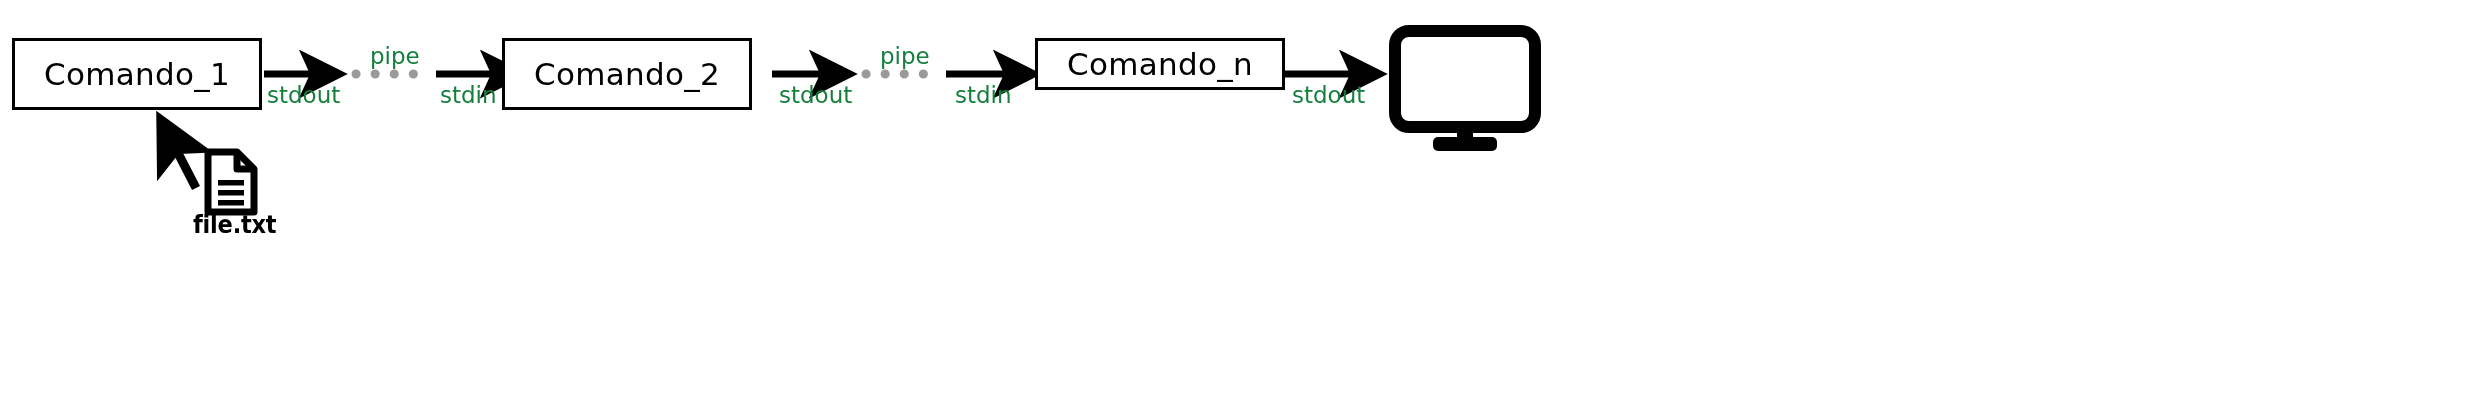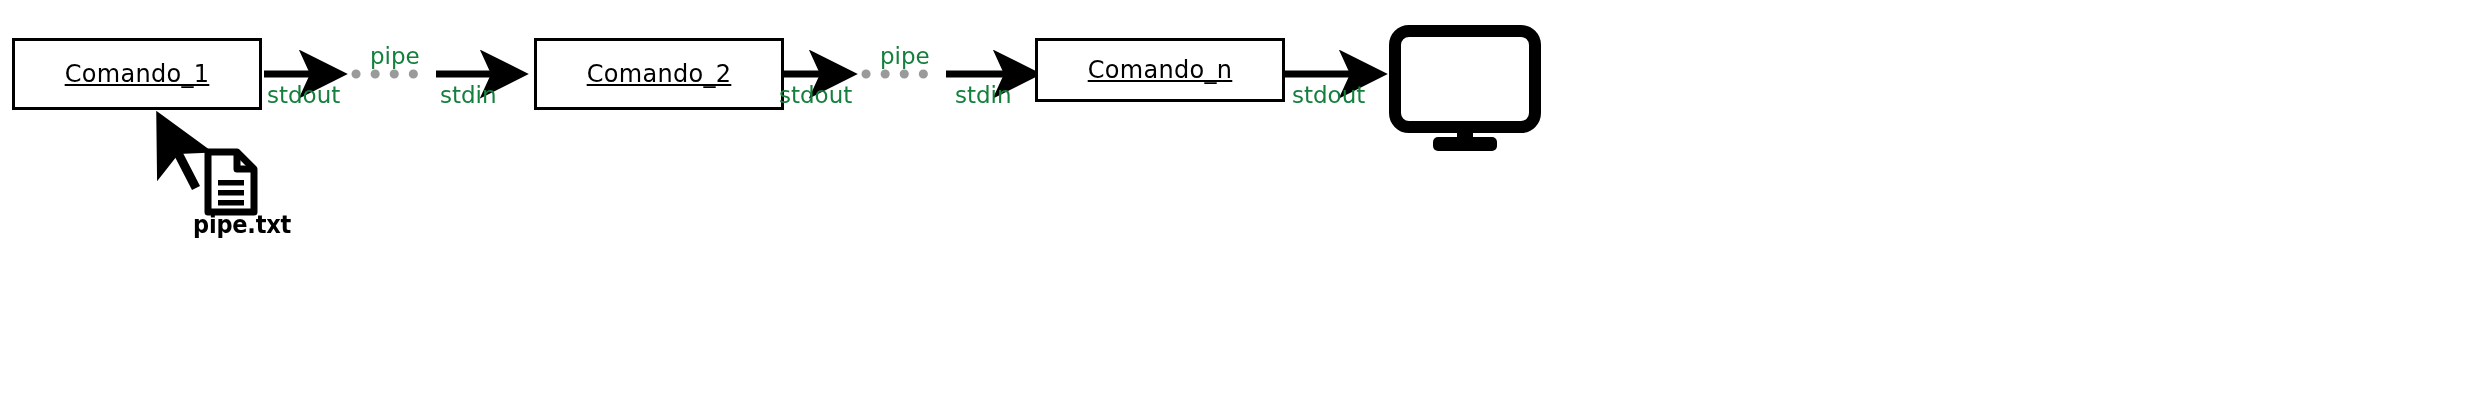--- a/index.html
+++ b/index.html
@@ -24,26 +24,25 @@
     position: absolute;
     box-sizing: border-box;
     background: #ffffff;
     border: 3px solid #000000;
     display: flex;
     align-items: center;
     justify-content: center;
   }
   .cmd-label {
     font-family: "DejaVu Sans", "Liberation Sans", sans-serif;
-    font-size: 24px;
+    font-size: 31px;
     font-weight: 400;
     color: #000000;
     letter-spacing: 0.3px;
     white-space: nowrap;
-    text-decoration: underline;
   }
 
   
   .flow-label {
     position: absolute;
     font-family: "DejaVu Sans", "Liberation Sans", sans-serif;
     font-size: 23px;
     font-weight: 400;
     color: #15803d;
     white-space: nowrap;
@@ -106,25 +105,25 @@
 
     <line x1="1285" y1="74" x2="1378" y2="74" stroke="#000000" stroke-width="7" marker-end="url(#arrowhead)"></line>
 
     <line x1="196" y1="188" x2="162" y2="122" stroke="#000000" stroke-width="9" marker-end="url(#arrowhead)"></line>
   </svg>
 
   <div class="cmd-box" style="left:12px; top:38px; width:250px; height:72px;">
     <span class="cmd-label">Comando_1</span>
   </div>
 
-  <div class="cmd-box" style="left:534px; top:38px; width:250px; height:72px;">
+  <div class="cmd-box" style="left:502px; top:38px; width:250px; height:72px;">
     <span class="cmd-label">Comando_2</span>
   </div>
 
-  <div class="cmd-box" style="left:1035px; top:38px; width:250px; height:64px;justify-content:center;">
+  <div class="cmd-box" style="left:1035px; top:38px; width:250px; height:52px;justify-content:center;">
     <span class="cmd-label">Comando_n</span>
   </div>
 
   <span class="flow-label" style="left:267px; top:84px;">stdout</span>
   <span class="flow-label" style="left:370px; top:45px;">pipe</span>
   <span class="flow-label" style="left:440px; top:84px;">stdin</span>
 
   <span class="flow-label" style="left:779px; top:84px;">stdout</span>
   <span class="flow-label" style="left:880px; top:45px;">pipe</span>
   <span class="flow-label" style="left:955px; top:84px;">stdin</span>
@@ -138,15 +137,15 @@
   </svg>
 
   <svg class="file-icon" style="left:203px; top:148px;" width="56" height="68" viewBox="0 0 56 68" xmlns="http://www.w3.org/2000/svg">
     <path d="M5 4 H34 L51 21 V64 H5 Z" fill="#ffffff" stroke="#000000" stroke-width="7" stroke-linejoin="round"></path>
     <path d="M34 4 V21 H51" fill="none" stroke="#000000" stroke-width="7" stroke-linejoin="round"></path>
     <rect x="15" y="32" width="26" height="5.5" fill="#000000"></rect>
     <rect x="15" y="42" width="26" height="5.5" fill="#000000"></rect>
     <rect x="15" y="52" width="26" height="5.5" fill="#000000"></rect>
   </svg>
 
-  <span class="file-label" style="left:193px; top:212px;">pipe.txt</span>
+  <span class="file-label" style="left:193px; top:212px;">file.txt</span>
 
 </div>
 
 </body></html>

